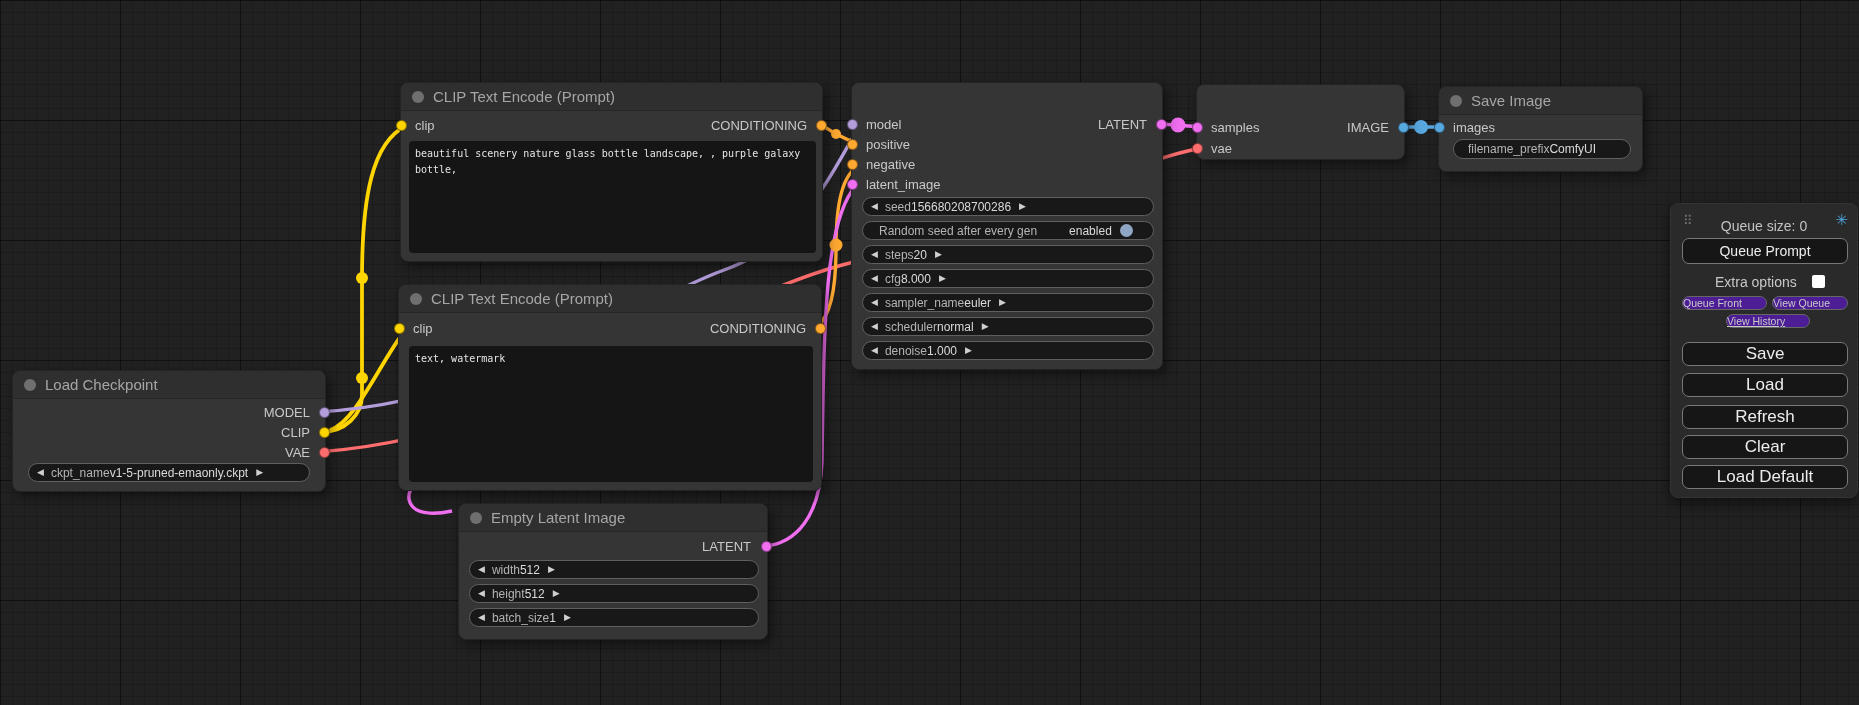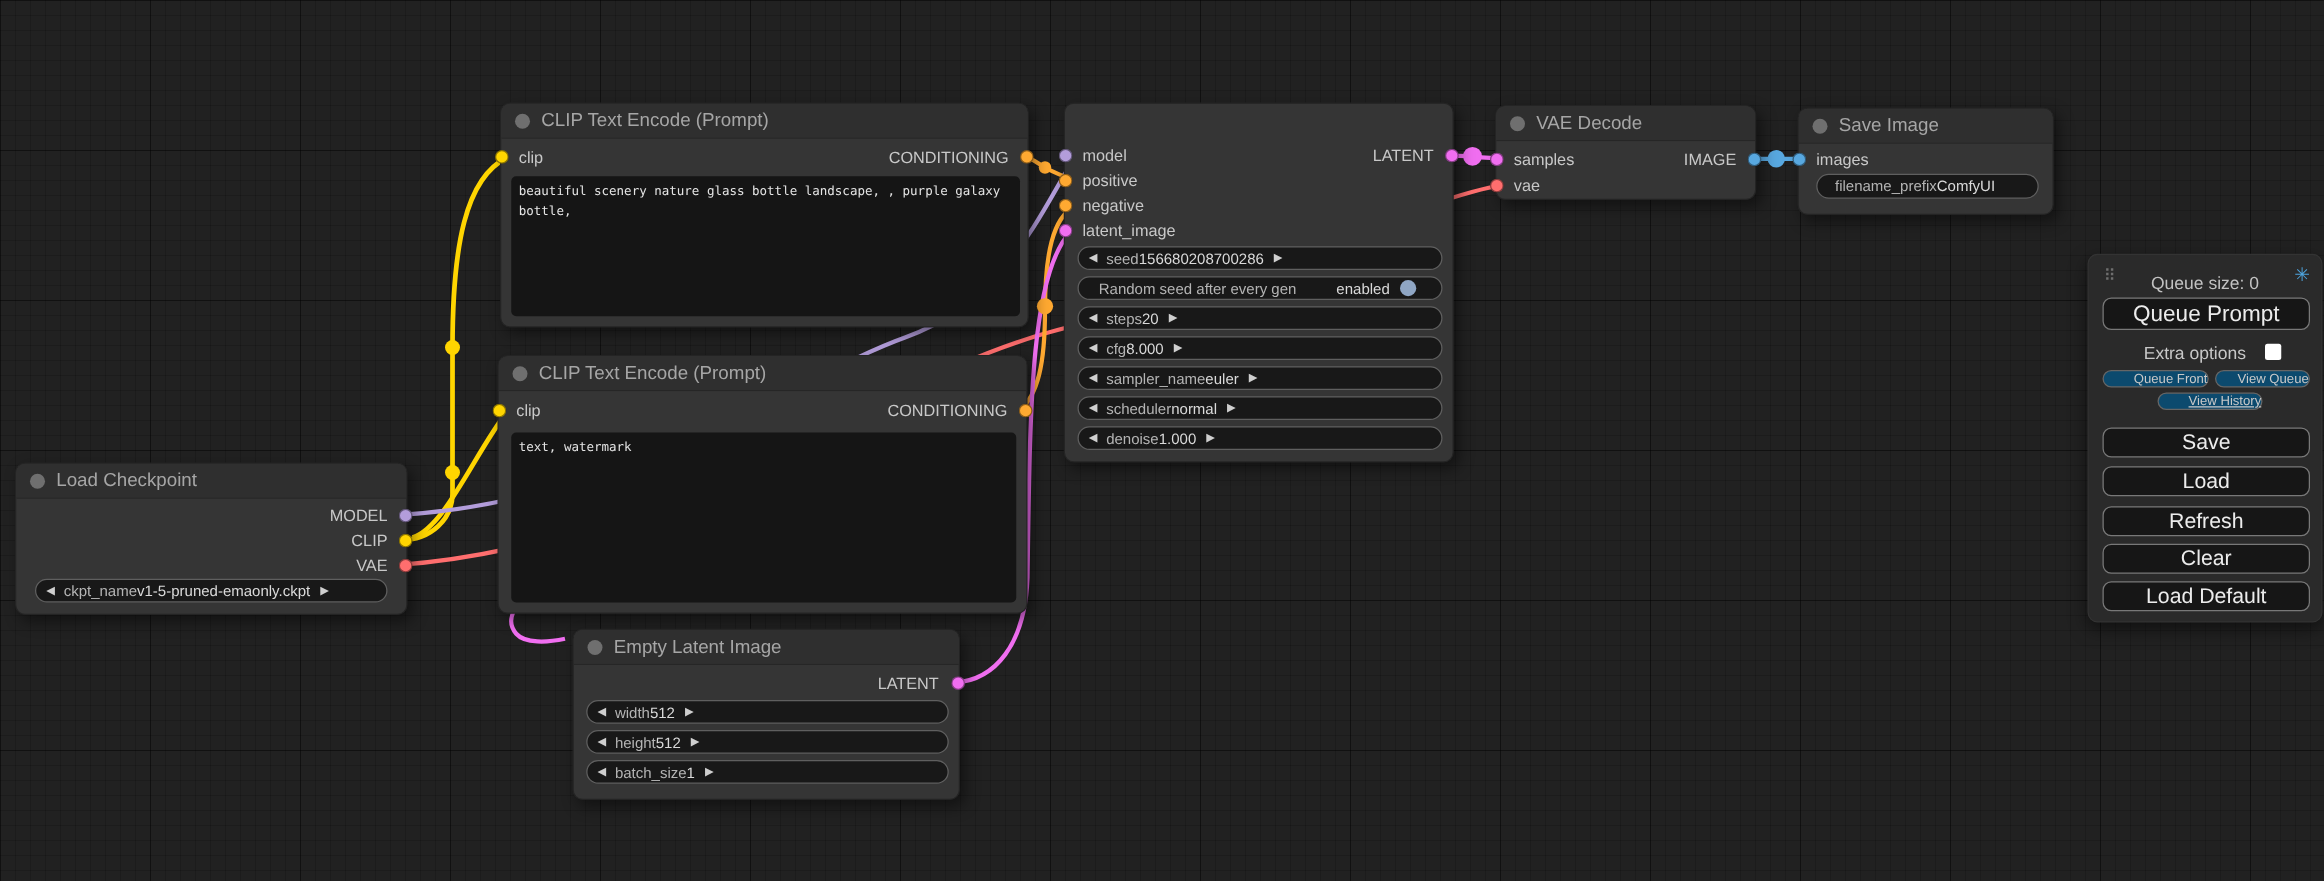--- a/index.html
+++ b/index.html
@@ -31,22 +31,22 @@
       display:flex;align-items:center;justify-content:flex-start;padding:0 8px;
       font-size:12px;box-sizing:border-box;white-space:nowrap;}
   .pl{color:#b4b4b4;display:flex;gap:7px;align-items:center;}
   .pv{color:#dadada;display:flex;gap:8px;align-items:center;}
   .arr{color:#cfcfcf;font-size:9px;line-height:1;}
   .toggle{width:13px;height:13px;border-radius:50%;display:inline-block;margin-right:-3px;}
   .panel{position:absolute;left:1670px;top:203px;width:188px;height:295px;background:#2a2a2a;
       border-radius:8px;box-shadow:0 5px 14px rgba(0,0,0,.5);z-index:3;border:1px solid #333;box-sizing:border-box;}
   .btn{position:absolute;background:#161616;border:1px solid #787878;border-radius:7px;color:#ececec;
       text-align:center;box-sizing:border-box;}
-  .sbtn{position:absolute;background:#0c4a6e;border:1px solid #666;border-radius:9px;color:#c9c9c9;
-      text-align:right;font-size:10.5px;box-sizing:border-box;}
+  .sbtn{position:absolute;background:#4c1d95;border:1px solid #666;border-radius:9px;color:#c9c9c9;
+      text-align:left;font-size:10.5px;box-sizing:border-box;}
 </style>
 </head>
 <body>
 
 <svg id="wires" viewBox="0 0 1859 705">
 
   <path d="M 318 432 C 346 433 362 414 362 395 C 362 355 362 320 362 278 C 362 198 372 142 406 126" fill="none" stroke-width="3.8" stroke="#ffd500"></path>
 
   <path d="M 330 430 C 356 422 380 362 406 329" fill="none" stroke-width="3.8" stroke="#ffd500"></path>
 
@@ -237,24 +237,20 @@
         <span>denoise</span>
       </span>
     <span class="pv">
         <span>1.000</span>
         <span class="arr">▶</span>
       </span>
   </div>
 </div>
 
 <div class="node" style="left:1196px;top:84px;width:209px;height:76px;">
-  <div class="ntitle">
-    <span class="tdot" style="background-color: rgb(111, 111, 111);"></span>
-    <span>VAE Decode</span>
-  </div>
   <span class="pdot" style="left: -5px; top: 37px; background-color: rgb(240, 110, 240);"></span>
   <span class="plabel" style="left:14px;top:35px;">samples</span>
   <span class="pdot" style="left: -5px; top: 58px; background-color: rgb(255, 110, 110);"></span>
   <span class="plabel" style="left:14px;top:56px;">vae</span>
   <span class="plabel-r" style="right:15px;top:35px;">IMAGE</span>
   <span class="pdot" style="right: -5px; top: 37px; background-color: rgb(88, 168, 224);"></span>
 </div>
 
 <div class="node" style="left:1438px;top:86px;width:205px;height:86px;">
   <div class="ntitle">
@@ -271,21 +267,21 @@
         <span>ComfyUI</span>
       </span>
   </div>
 </div>
 
 <div class="panel">
   <span style="position:absolute;left:12px;top:9px;font-size:13px;color:#6e6e6e;">⠿</span>
   <div style="position:absolute;left:0;right:0;top:14px;text-align:center;font-size:14px;color:#c2c2c2;">Queue size: 0</div>
   <span style="position:absolute;right:9px;top:7px;font-size:15px;color:#4da3dc;" title="Queue size: 0">✳</span>
 
-  <div class="btn" style="left:11px;top:34px;width:166px;height:26px;font-size:18px;line-height:24px;">Queue Prompt</div>
+  <div class="btn" style="left:11px;top:34px;width:166px;height:26px;font-size:14px;line-height:24px;">Queue Prompt</div>
 
   <span style="position:absolute;left:44px;top:70px;font-size:14px;color:#c8c8c8;">Extra options</span>
   <span style="position:absolute;left:141px;top:71px;width:13px;height:13px;background:#ffffff;border-radius:2px;"></span>
 
   <div class="sbtn" style="left:11px;top:92px;width:85px;height:14px;line-height:12px;">Queue Front</div>
   <div class="sbtn" style="left:101px;top:92px;width:76px;height:14px;line-height:12px;">View Queue</div>
   <div class="sbtn" style="left:55px;top:110px;width:84px;height:14px;line-height:12px;text-decoration:underline;">View History</div>
 
   <div class="btn" style="left:11px;top:138px;width:166px;height:24px;font-size:17px;line-height:22px;">Save</div>
   <div class="btn" style="left:11px;top:169px;width:166px;height:24px;font-size:17px;line-height:22px;">Load</div>

